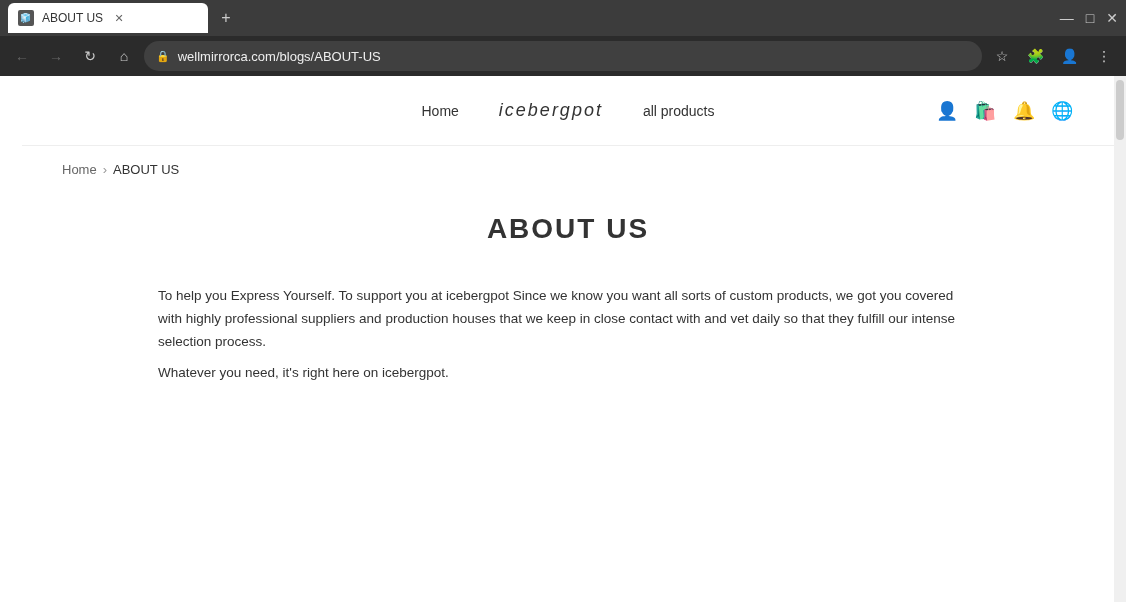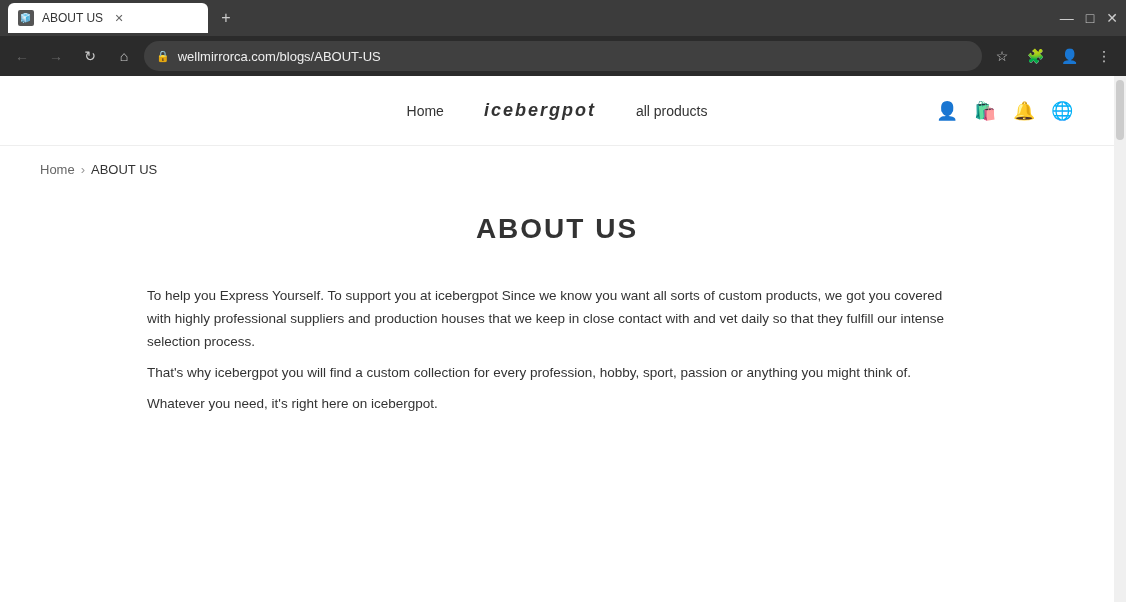--- a/index.html
+++ b/index.html
@@ -107,20 +107,21 @@
       font-size: 14px;
       cursor: pointer;
     }
 
     
     .browser-content-wrapper {
       display: flex;
       position: relative;
       height: 526px;
       overflow: hidden;
+      margin-left: 22px;
     }
     .browser-content {
       flex: 1;
       overflow-y: auto;
       height: 526px;
     }
     .scrollbar {
       width: 12px;
       background: #f0f0f0;
       display: flex;
@@ -153,21 +154,20 @@
     .site-nav a {
       text-decoration: none;
       color: #333;
       font-size: 14px;
     }
     .site-logo {
       font-size: 18px;
       letter-spacing: 2px;
       color: #333;
       font-style: italic;
-      font-weight: bold;
     }
     .site-header-icons {
       position: absolute;
       right: 40px;
       display: flex;
       gap: 16px;
       align-items: center;
       color: #333;
     }
     .site-header-icons span {
@@ -267,21 +267,20 @@
     <div class="breadcrumb">
       <a>Home</a>
       <span class="separator">›</span>
       <span class="current">ABOUT US</span>
     </div>
 
     <main class="page-content">
       <h1 class="page-title">ABOUT US</h1>
       <div class="page-body">
         <p>To help you Express Yourself. To support you at icebergpot Since we know you want all sorts of custom products, we got you covered with highly professional suppliers and production houses that we keep in close contact with and vet daily so that they fulfill our intense selection process.</p>
-        <p>That's why icebergpot you will find a custom collection for every profession, hobby, sport, passion or anything you might think of.</p>
         <p>Whatever you need, it's right here on icebergpot.</p>
       </div>
     </main>
 
   </div>
 
   <div class="scrollbar">
     <div class="scrollbar-thumb"></div>
   </div>
 </div>

